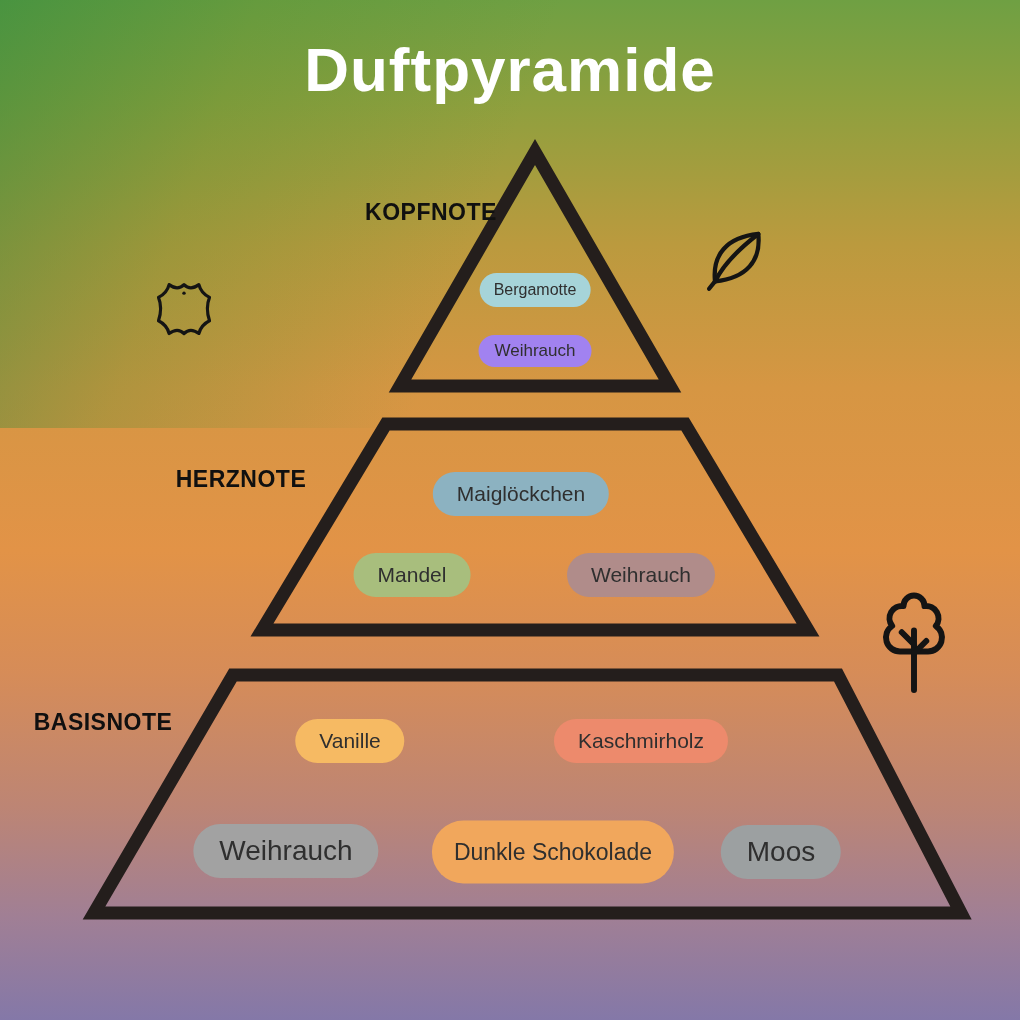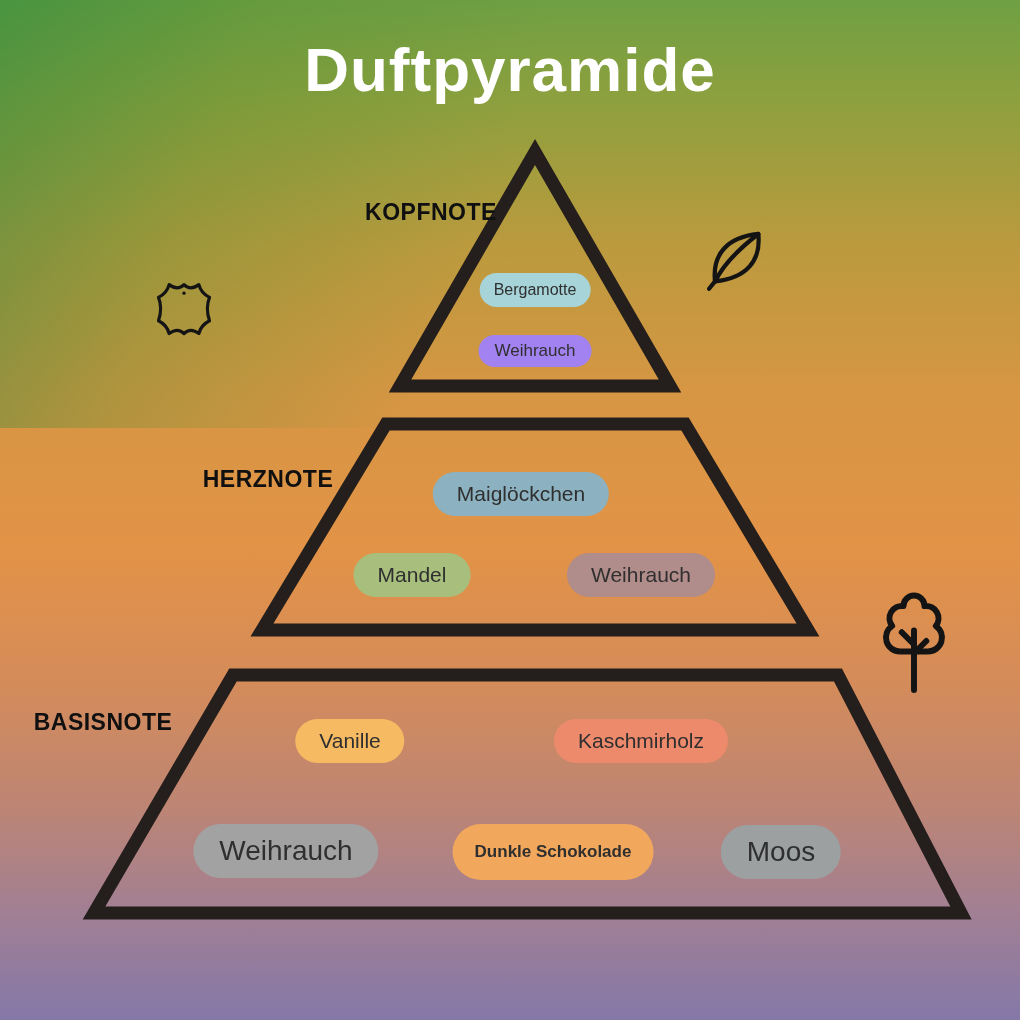--- a/index.html
+++ b/index.html
@@ -28,39 +28,39 @@
   .pyramid-svg polygon { fill:none; stroke:#241e1c; stroke-width:13; stroke-linejoin:miter; }
   .pill {
     position:absolute; transform:translate(-50%,-50%);
     border-radius:999px; color:#2f2f2f; white-space:nowrap;
     display:flex; align-items:center; justify-content:center;
   }
   .pill-xs { font-size:16px; padding:8px 14px; }
   .pill-s  { font-size:17px; padding:6px 16px; }
   .pill-m  { font-size:21px; padding:10px 24px; }
   .pill-l  { font-size:28px; padding:11px 26px; }
-  .pill-mw { font-size:17px; padding:18px 22px;font-weight:bold; }
+  .pill-mw { font-size:23px; padding:18px 22px; }
   .deco { position:absolute; }
   .deco svg { display:block; }
 </style>
 </head>
 <body>
 
 <div class="canvas">
 
   <div class="title">Duftpyramide</div>
 
   <svg class="pyramid-svg" width="1020" height="1020" viewBox="0 0 1020 1020">
     <polygon points="535,152 670,386 400,386" stroke="#241e1c"></polygon>
     <polygon points="386,424 685,424 808,630 262,630" stroke="#241e1c"></polygon>
     <polygon points="233,675 838,675 961,913 94,913" stroke="#241e1c"></polygon>
   </svg>
 
   <div class="level-label" style="left:400px; top:212px;margin-left:31px;">KOPFNOTE</div>
-  <div class="level-label" style="left:268px; top:479px;">HERZNOTE</div>
+  <div class="level-label" style="left:241px; top:479px;">HERZNOTE</div>
   <div class="level-label" style="left:103px; top:722px;">BASISNOTE</div>
 
   <div class="pill pill-xs" style="left: 535px; top: 290px; background: rgb(166, 212, 217);">Bergamotte</div>
   <div class="pill pill-s" style="left: 535px; top: 351px; background: rgb(161, 130, 240);">Weihrauch</div>
 
   <div class="pill pill-m" style="left: 521px; top: 494px; background: rgb(140, 178, 193);">Maiglöckchen</div>
   <div class="pill pill-m" style="left: 412px; top: 575px; background: rgb(168, 190, 125); text-align: center;">Mandel</div>
   <div class="pill pill-m" style="left: 641px; top: 575px; background: rgb(176, 140, 138);">Weihrauch</div>
 
   <div class="pill pill-m" style="left: 350px; top: 741px; background: rgb(246, 186, 99); text-align: right;">Vanille</div>

